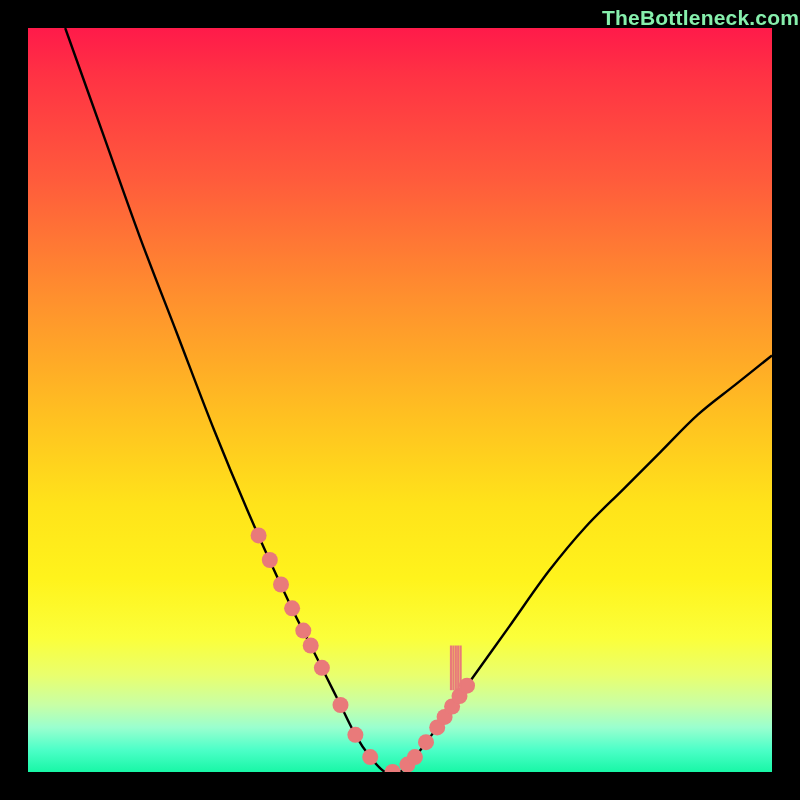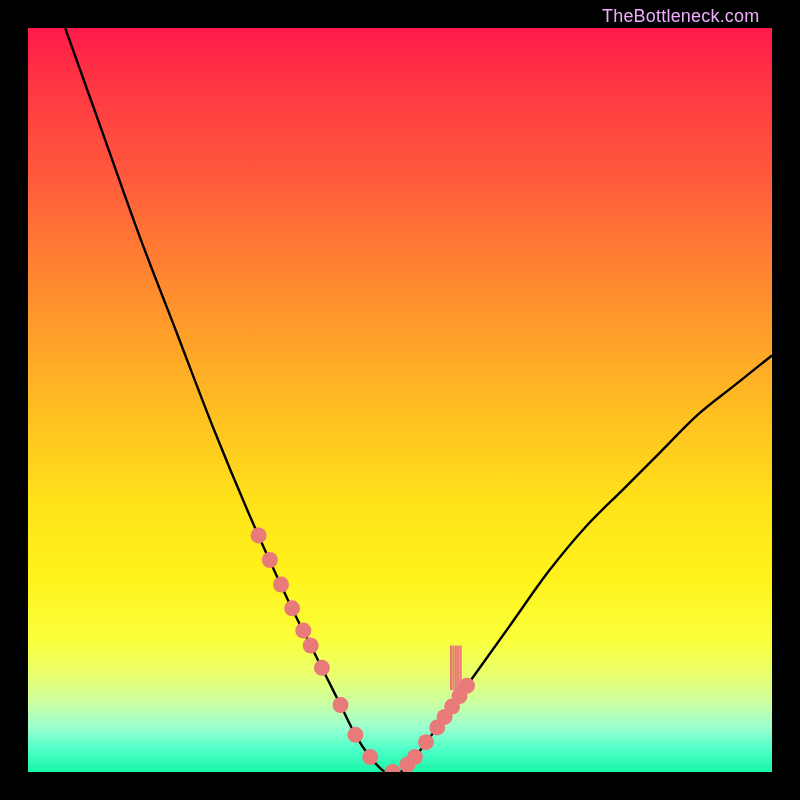--- a/index.html
+++ b/index.html
@@ -50,23 +50,23 @@
   }
   .curve-svg {
     position: absolute;
     left: 0;
     top: 0;
     width: 100%;
     height: 100%;
   }
   .watermark {
     position: absolute;
-    color: #f0abfc;
-    font-size: 18px;
-    font-weight: 400;
+    color: #86efac;
+    font-size: 21px;
+    font-weight: 700;
     letter-spacing: 0.2px;
     white-space: nowrap;
   }
 </style>
 </head>
 <body>
 
 <div class="stage">
 
   <div class="plot-area">

